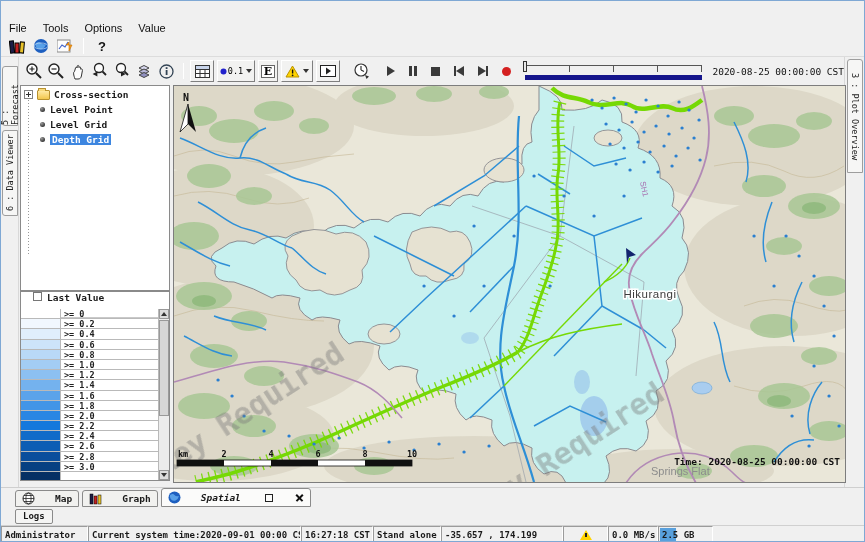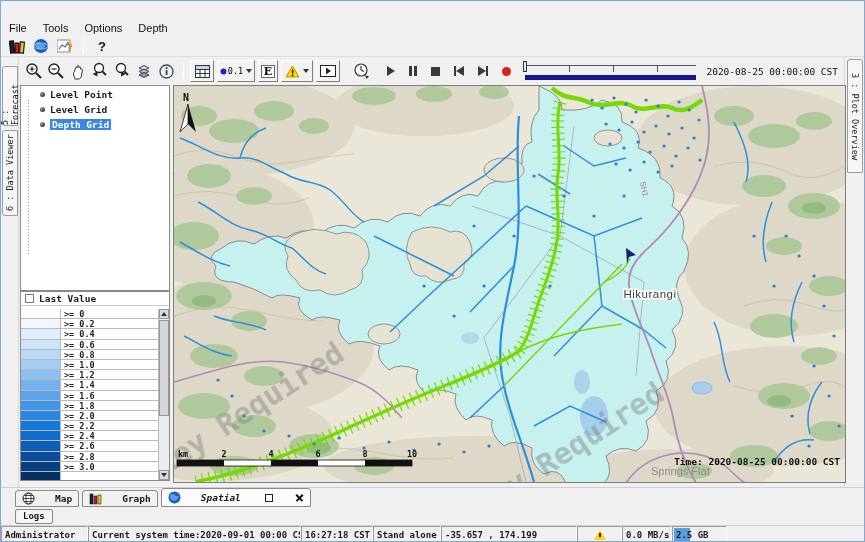--- a/index.html
+++ b/index.html
@@ -44,21 +44,21 @@
   .skip .bar{width:2px;height:10px;background:#3a3a3a;}
   .tri-l{width:0;height:0;border-top:5px solid transparent;border-bottom:5px solid transparent;border-right:8px solid #3a3a3a;}
   .tri-r{width:0;height:0;border-top:5px solid transparent;border-bottom:5px solid transparent;border-left:8px solid #3a3a3a;}
   .rec{width:9px;height:9px;border-radius:50%;background:#d42020;}
   .timeline{position:relative;flex:1;height:20px;margin:0 8px 0 12px;cursor:pointer;}
   .ttrack{position:absolute;left:2px;right:2px;top:4px;height:1px;background:#555;}
   .tticks{position:absolute;left:2px;right:2px;top:4px;height:7px;
           background:repeating-linear-gradient(90deg,#555 0 1px,transparent 1px 44px);}
   .thandle{position:absolute;left:0;top:0;width:4px;height:11px;background:#e8e8e8;border:1px solid #333;}
   .tbar{position:absolute;left:2px;right:2px;bottom:1px;height:5px;background:#15158c;}
-  .tldate{font-family:"DejaVu Sans Mono",monospace;font-size:9.5px;color:#111;white-space:nowrap;margin-right:8px;}
+  .tldate{font-family:"DejaVu Sans Mono",monospace;font-size:9.5px;color:#111;white-space:nowrap;margin-right:2px;}
   
   .lstrip{position:absolute;left:0;top:56px;width:18px;height:430px;background:#f0f0f0;border-right:1px solid #d8d8d8;}
   .rstrip{position:absolute;right:0;top:56px;width:20px;height:430px;background:#f0f0f0;border-left:1px solid #d8d8d8;}
   .vtab{position:absolute;left:1px;width:16px;background:#f6f6f5;border:1px solid #9d9d9d;border-radius:3px 3px 0 0;
         font-family:"DejaVu Sans Mono",monospace;font-size:8.5px;color:#222;display:flex;align-items:center;
         justify-content:center;cursor:pointer;}
   .vtab-l{writing-mode:vertical-rl;transform:rotate(180deg);border-radius:0 3px 3px 0;}
   .vtab-r{writing-mode:vertical-rl;}
   
   .leftpanel{position:absolute;left:18px;top:84px;width:154px;height:402px;background:#f0f0f0;}
@@ -72,22 +72,22 @@
           border-radius:1px;margin:0 4px 0 4px;position:relative;flex:none;}
   .folder::before{content:"";position:absolute;left:0;top:-3px;width:6px;height:2px;background:#f7d97c;
           border:1px solid #b8912e;border-bottom:none;border-radius:1px 1px 0 0;}
   .bullet{width:5px;height:5px;border-radius:50%;background:radial-gradient(circle at 35% 30%,#9a9a9a,#111);
           margin:0 5px 0 0;flex:none;}
   .tchild{padding-left:19px;}
   .connector{position:absolute;left:7px;top:14px;bottom:36px;width:1px;
              background:repeating-linear-gradient(#999 0 1px,transparent 1px 3px);}
   .sel{background:#3d86e0;color:#fff;padding:0 2px;}
   .legendbox{position:absolute;left:1px;top:206px;width:150px;height:190px;background:#fff;border:1px solid #8a8a8a;}
-  .legendhdr{height:14px;display:flex;align-items:center;border-bottom:1px solid #c9c9c9;
-             font-family:"DejaVu Sans Mono",monospace;font-size:9.5px;font-weight:bold;color:#1a1a1a;padding-left:4px;}
+  .legendhdr{height:26px;display:flex;align-items:flex-start;border-bottom:1px solid #c9c9c9;
+             font-family:"DejaVu Sans Mono",monospace;font-size:9.5px;font-weight:bold;color:#1a1a1a;padding-left:12px;}
   .chk{width:9px;height:9px;border:1px solid #777;background:#fff;margin-right:5px;flex:none;}
   .ltable{position:absolute;left:0;top:17px;right:11px;bottom:0;overflow:hidden;}
   .lrow{display:flex;height:10.2px;border-bottom:1px solid #b9b9b9;}
   .sw{width:40px;flex:none;border-right:1px solid #b9b9b9;}
   .lv{flex:1;font-family:"DejaVu Sans Mono",monospace;font-size:8.5px;font-weight:bold;color:#222;
       padding-left:3px;line-height:10px;}
   .lscroll{position:absolute;right:0;top:17px;width:11px;bottom:0;background:#ececec;border-left:1px solid #b9b9b9;}
   .sarrow{position:absolute;left:0;width:10px;height:10px;background:#dcdcdc;border:1px solid #999;
           display:flex;align-items:center;justify-content:center;cursor:pointer;}
   .sarrow.up{top:0;} .sarrow.dn{bottom:0;}
@@ -127,21 +127,21 @@
 </head>
 <body>
 
 <div class="win">
 
 
   <div class="menubar">
     <div class="menuitem">File</div>
     <div class="menuitem">Tools</div>
     <div class="menuitem">Options</div>
-    <div class="menuitem">Depth</div>
+    <div class="menuitem">Value</div>
   </div>
 
   <div class="toolbar1">
     <div class="t1btn">
       <svg width="16" height="16">
         <rect x="1" y="3" width="4" height="12" fill="#1c1c46" stroke="#000" transform="rotate(-6 3 9)"></rect>
         <rect x="6" y="5" width="4" height="10" fill="#c42222" stroke="#000"></rect>
         <rect x="11" y="4" width="4" height="11" fill="#e8c22a" stroke="#000" transform="rotate(5 13 9)"></rect>
       </svg>
     </div>
@@ -296,20 +296,28 @@
     <div class="vtab vtab-l" style="top:73px;height:86px">6 : Data Viewer</div>
   </div>
 
   <div class="rstrip">
     <div class="vtab vtab-r" style="top:2px;height:114px;left:2px">3 : Plot Overview</div>
   </div>
 
   <div class="leftpanel">
     <div class="treebox">
       <div class="connector"></div>
+      <div class="trow">
+        <div class="expbox">
+            <i></i>
+            <b></b>
+          </div>
+        <div class="folder"></div>
+        <span>Cross-section</span>
+      </div>
       <div class="trow tchild">
 
         <div class="bullet"></div>
         <span>Level Point</span>
       </div>
       <div class="trow tchild">
 
         <div class="bullet"></div>
         <span>Level Grid</span>
       </div>
@@ -629,21 +637,21 @@
 
   <div class="logsrow">
     <div class="logsbtn">Logs</div>
   </div>
 
   <div class="statusbar">
     <div class="scell" style="width:87px">Administrator</div>
     <div class="scell" style="width:213px">Current system time:2020-09-01 00:00 CST</div>
     <div class="scell" style="width:72px">16:27:18 CST</div>
     <div class="scell" style="width:68px">Stand alone</div>
-    <div class="scell" style="width:136px">-35.657 , 174.199</div>
+    <div class="scell" style="width:122px">-35.657 , 174.199</div>
     <div class="scell" style="width:45px;justify-content:center">
       <span class="wtri"></span>
     </div>
     <div class="scell" style="width:50px">0.0 MB/s</div>
     <div class="scell memcell" style="width:55px">
       <span class="membar"></span>
       <span class="memtext">2.5 GB</span>
     </div>
   </div>
 

